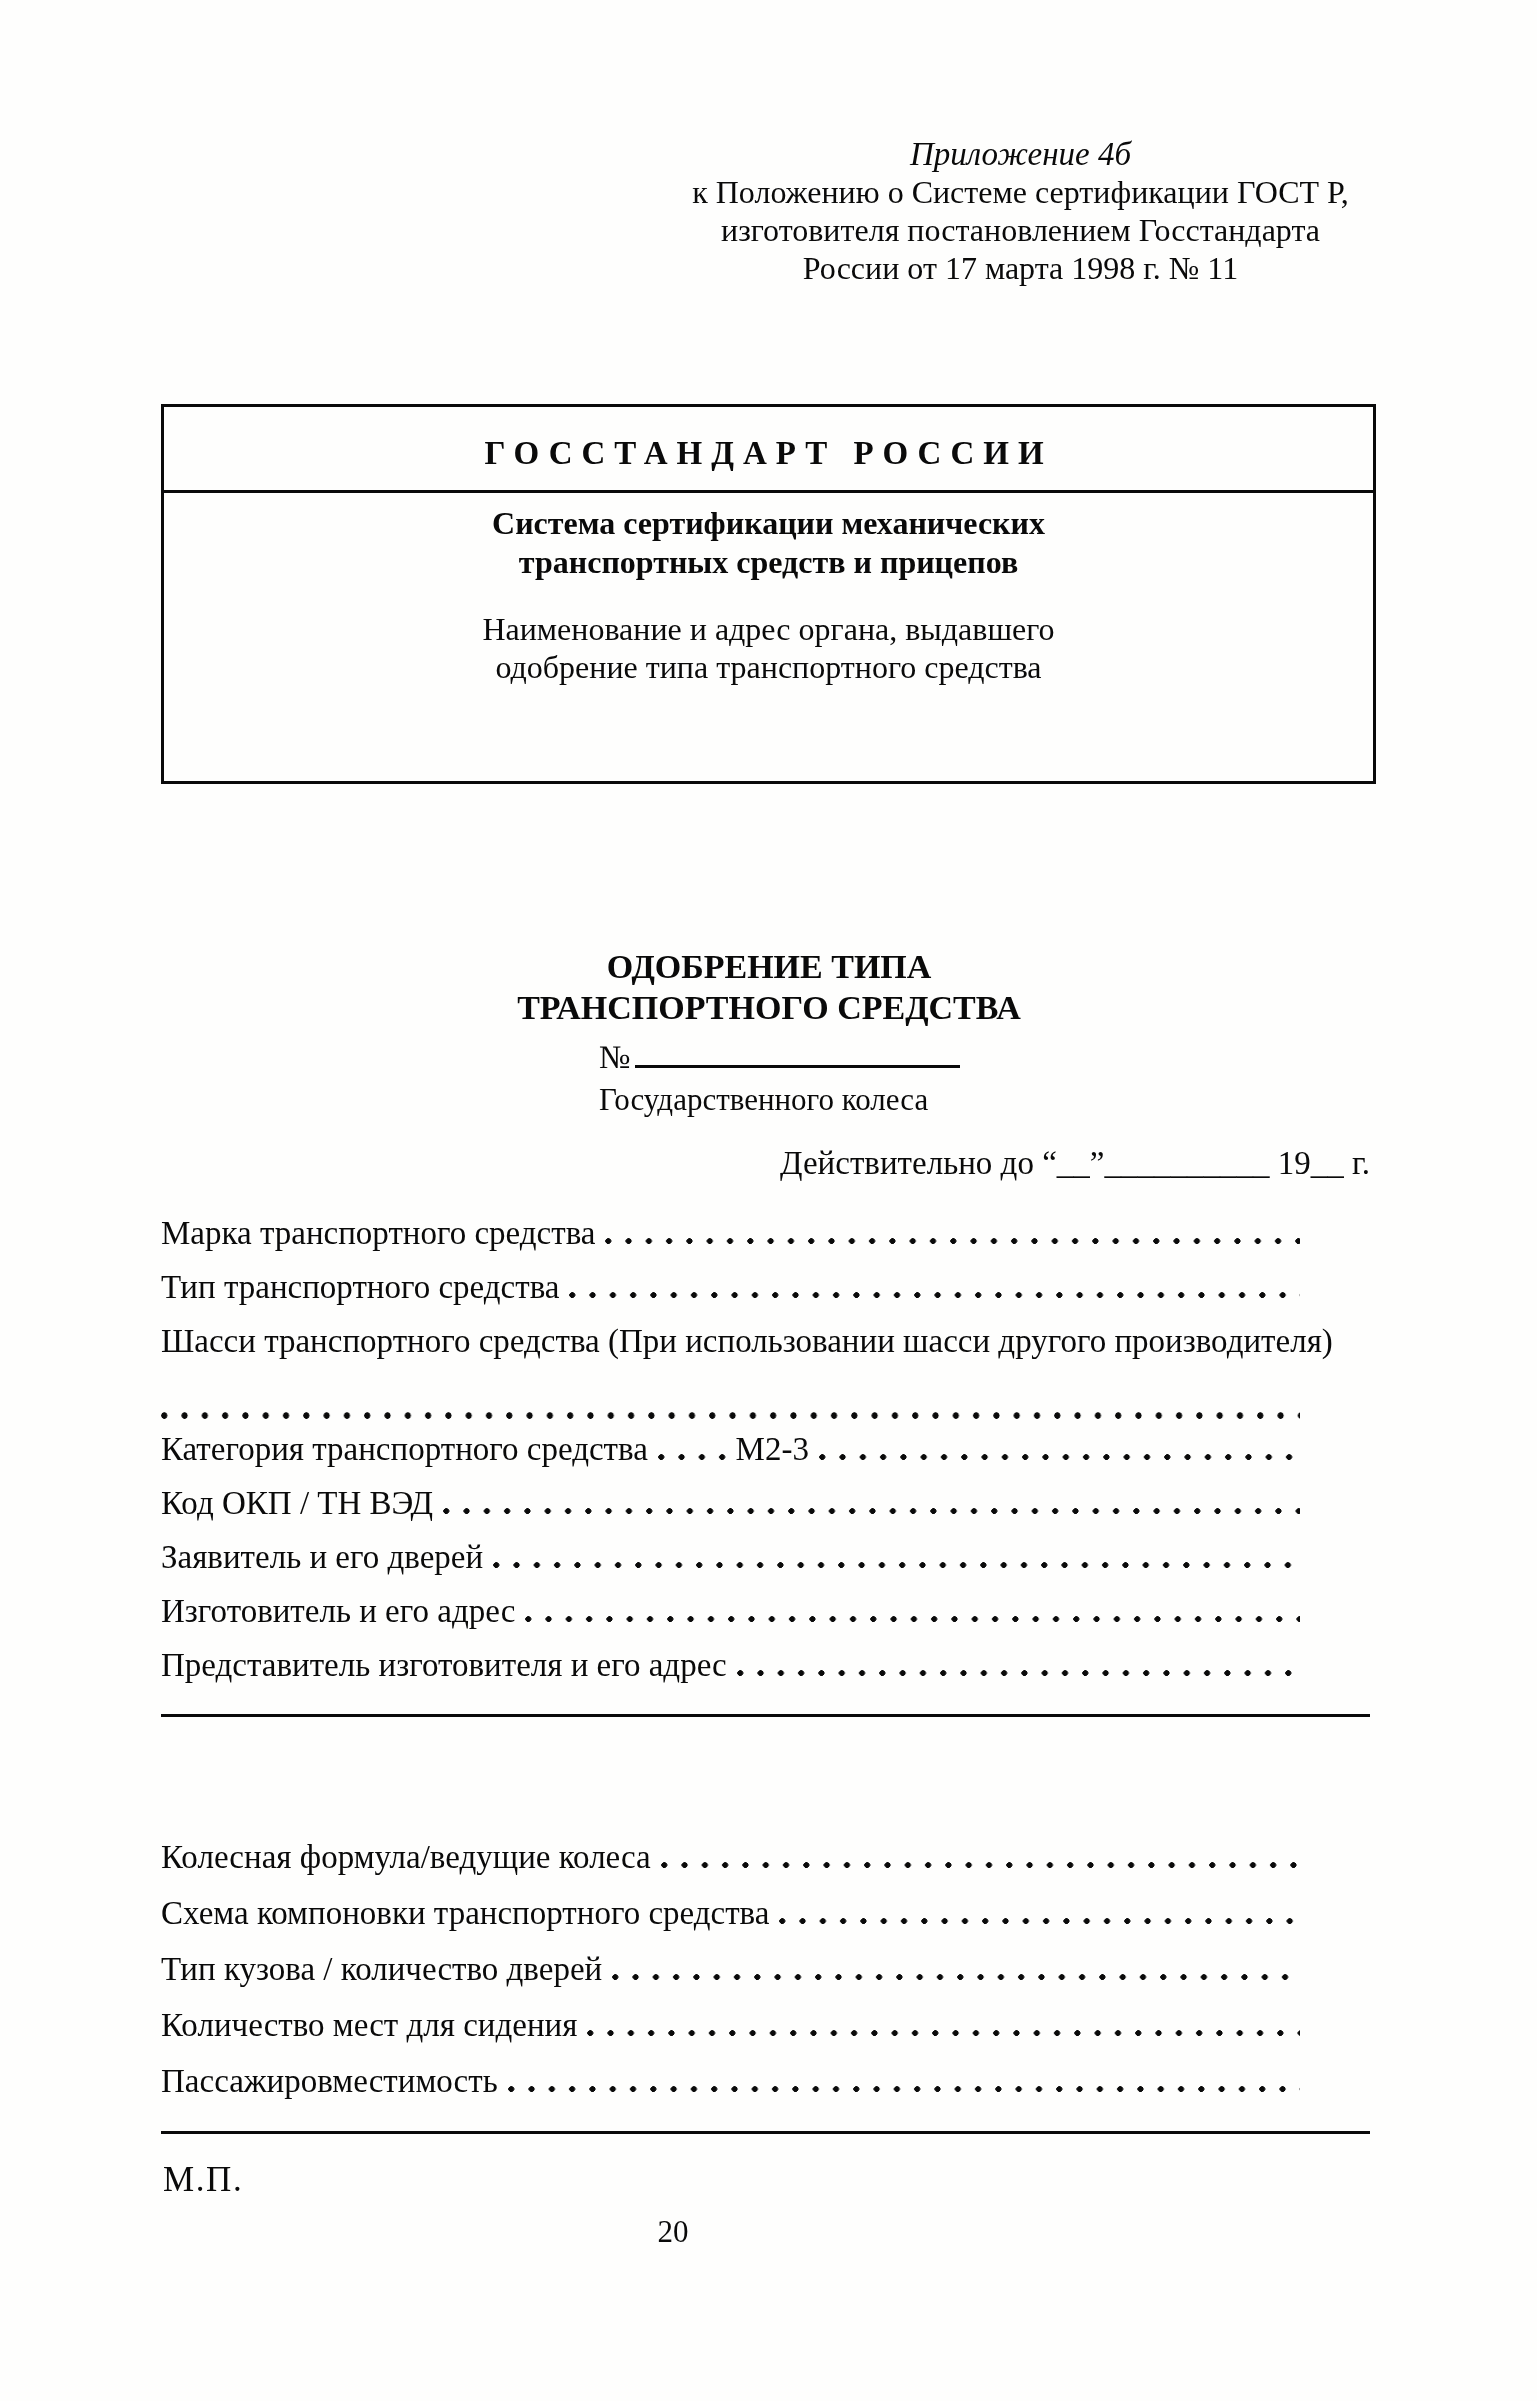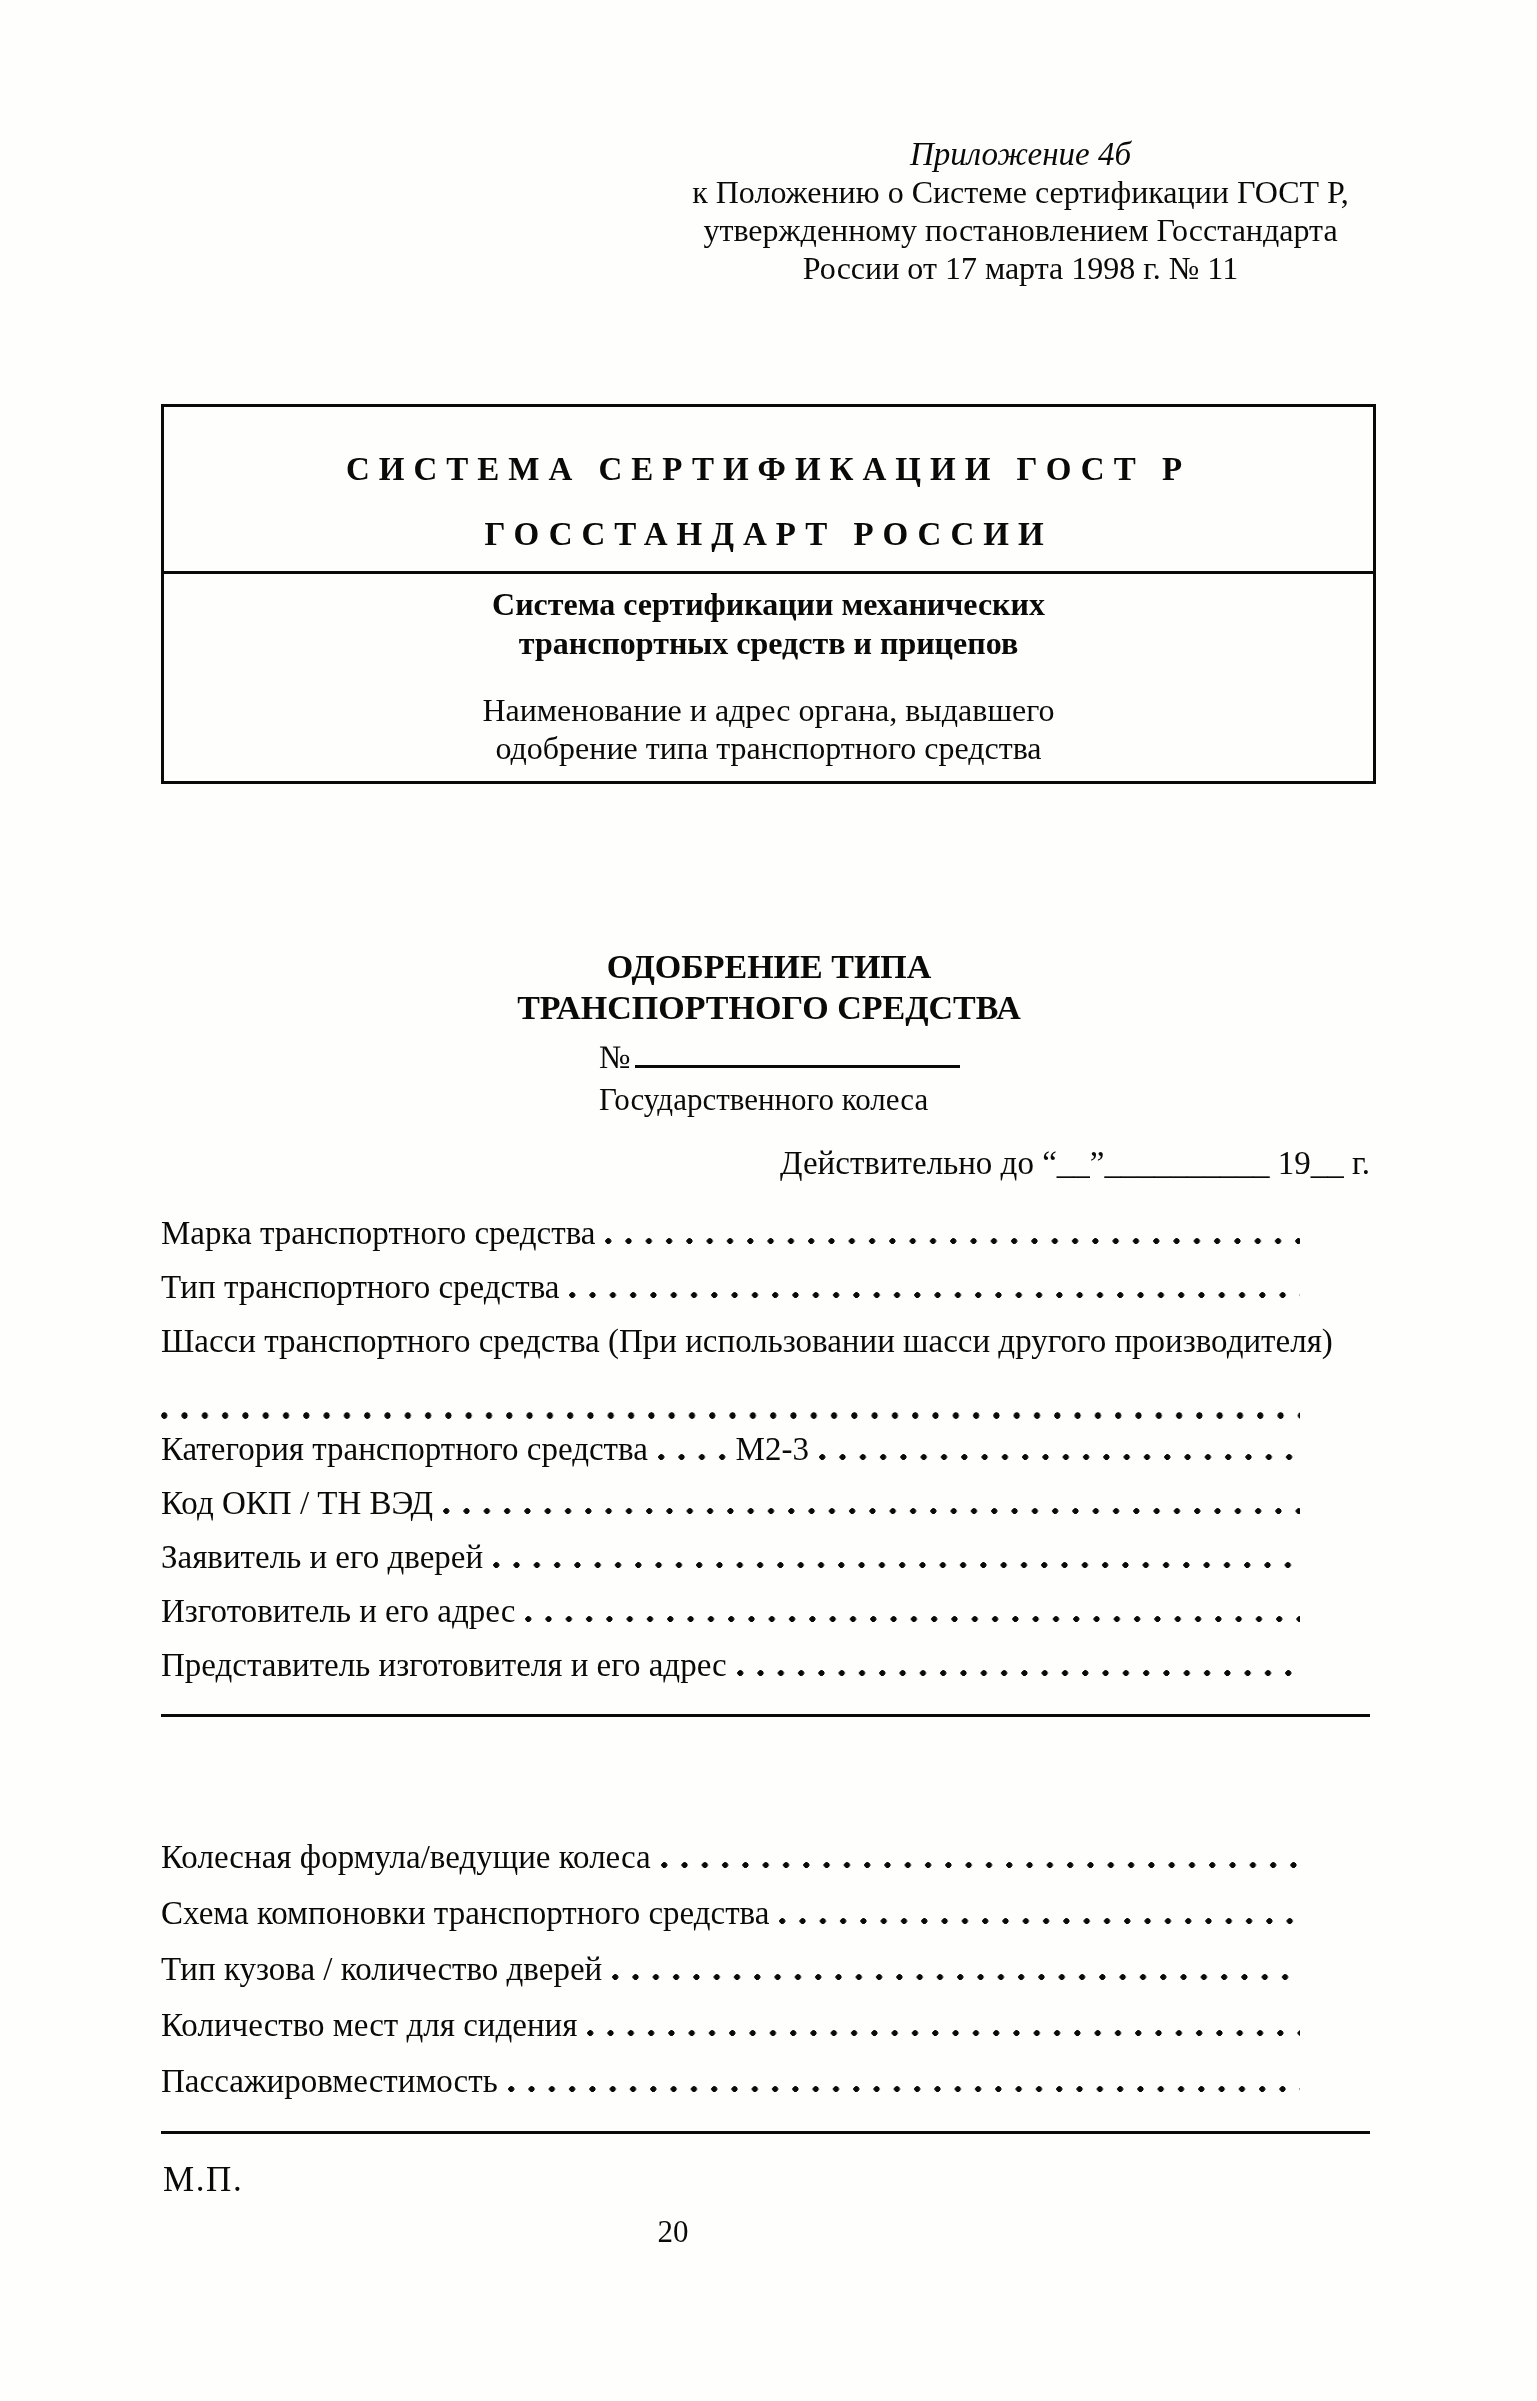--- a/index.html
+++ b/index.html
@@ -88,26 +88,25 @@
   .page-number { position: absolute; top: 2214px; left: 0; width: 1346px; text-align: center; font-size: 31px; }
 </style>
 </head>
 <body>
 
 <div class="page">
 
   <div class="appendix">
     <div class="appendix-label">Приложение 4б</div>
     <div>к Положению о Системе сертификации ГОСТ Р,</div>
-    <div>утвержденному постановлением Госстандарта</div>
+    <div>изготовителя постановлением Госстандарта</div>
     <div>России от 17 марта 1998 г. № 11</div>
   </div>
 
   <div class="stamp-box">
-    <div class="box-title first">СИСТЕМА СЕРТИФИКАЦИИ ГОСТ Р</div>
     <div class="box-title second">ГОССТАНДАРТ РОССИИ</div>
     <div class="box-divider"></div>
     <div class="cert-system">
       <div>Система сертификации механических</div>
       <div>транспортных средств и прицепов</div>
     </div>
     <div class="authority">
       <div>Наименование и адрес органа, выдавшего</div>
       <div>одобрение типа транспортного средства</div>
     </div>

